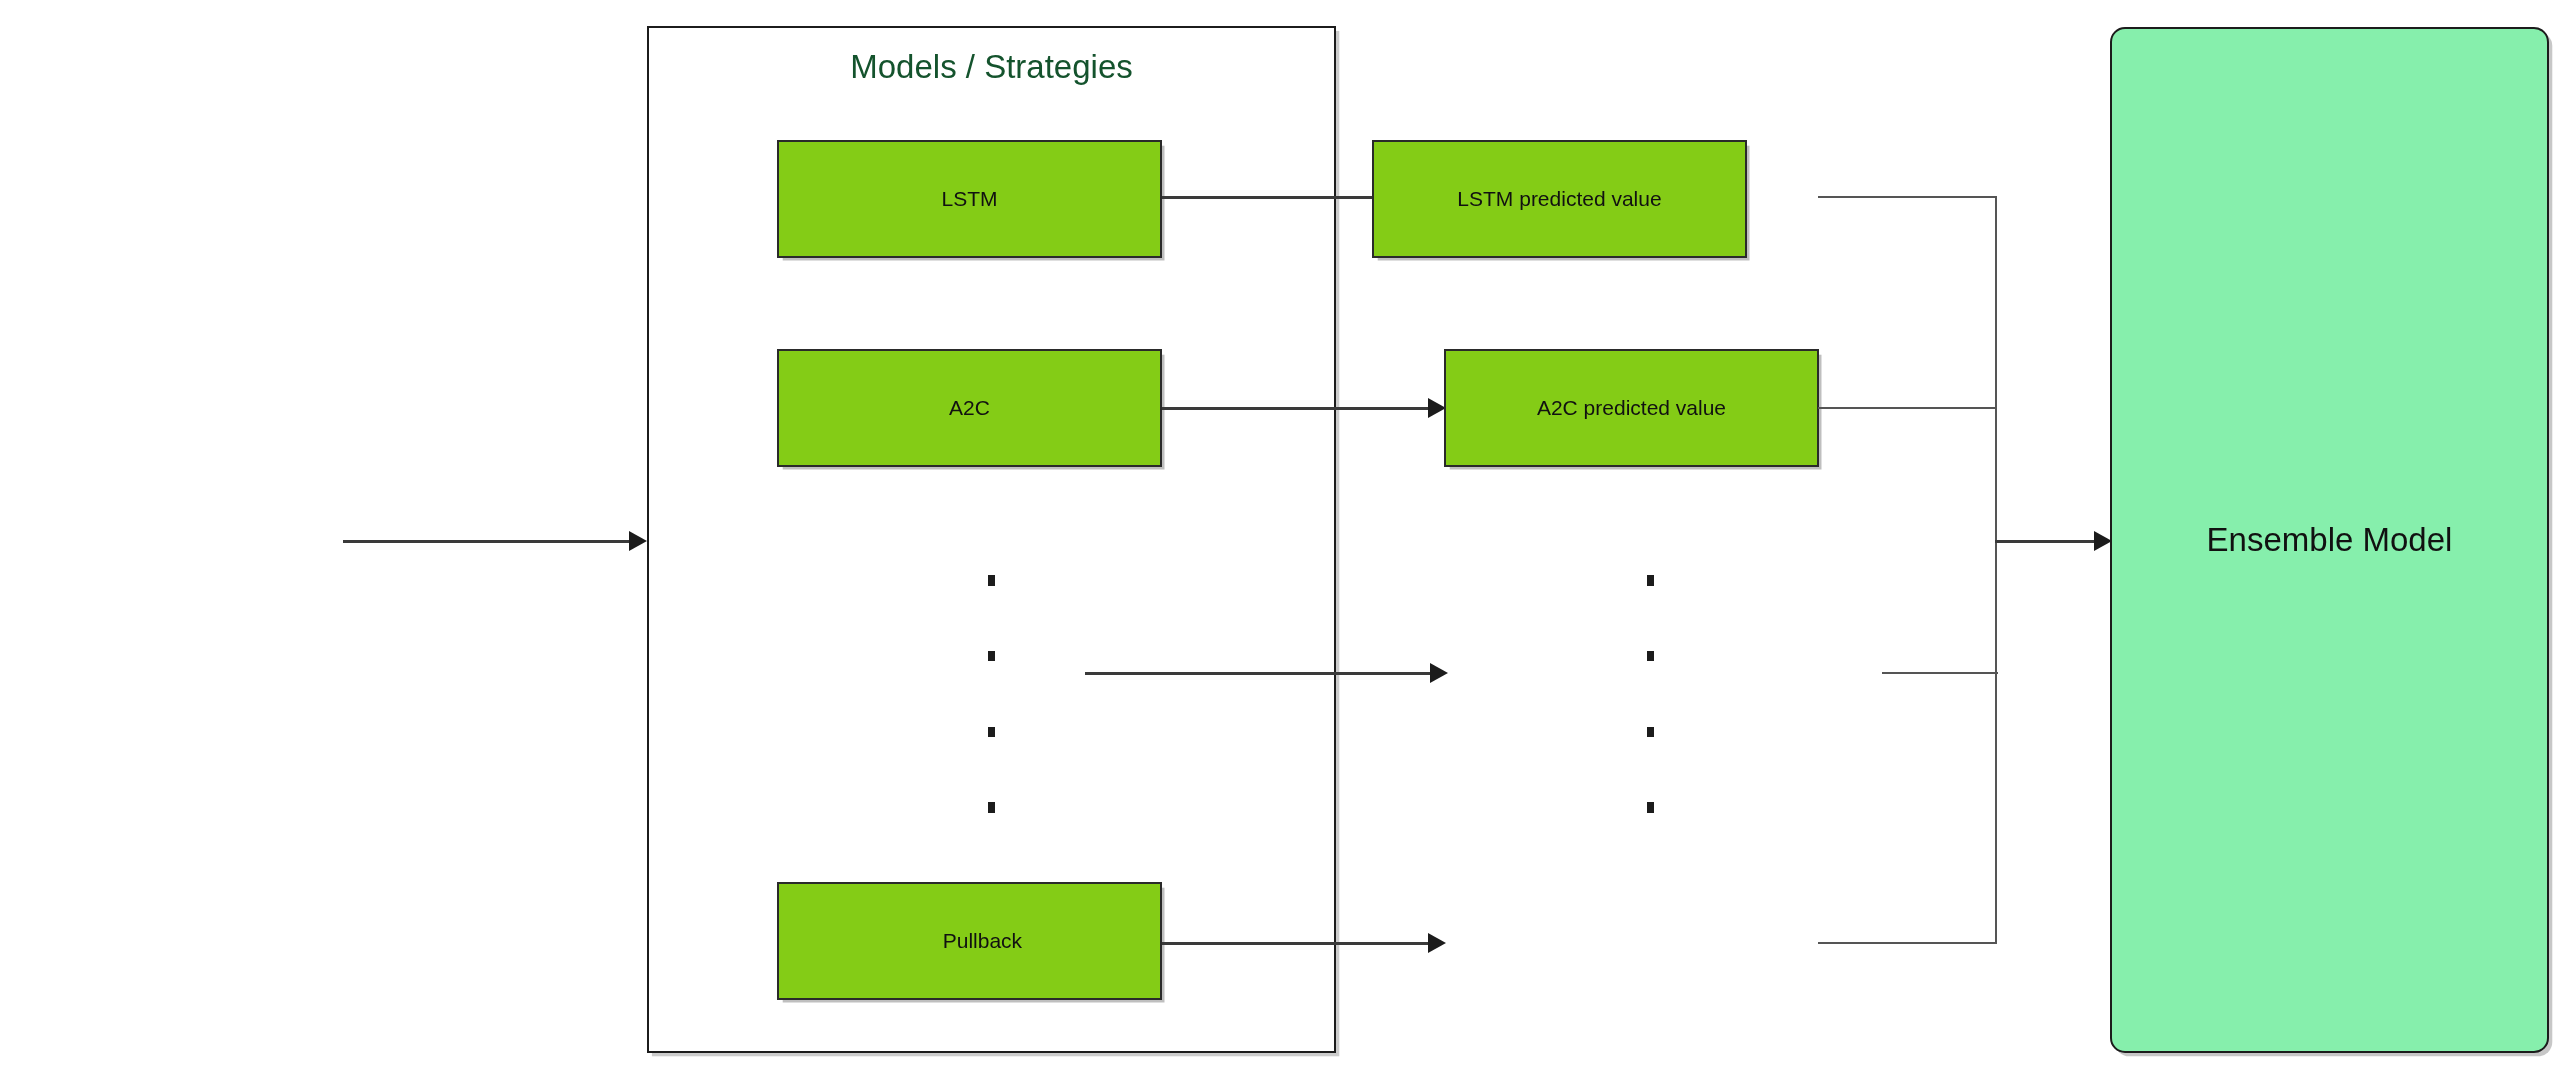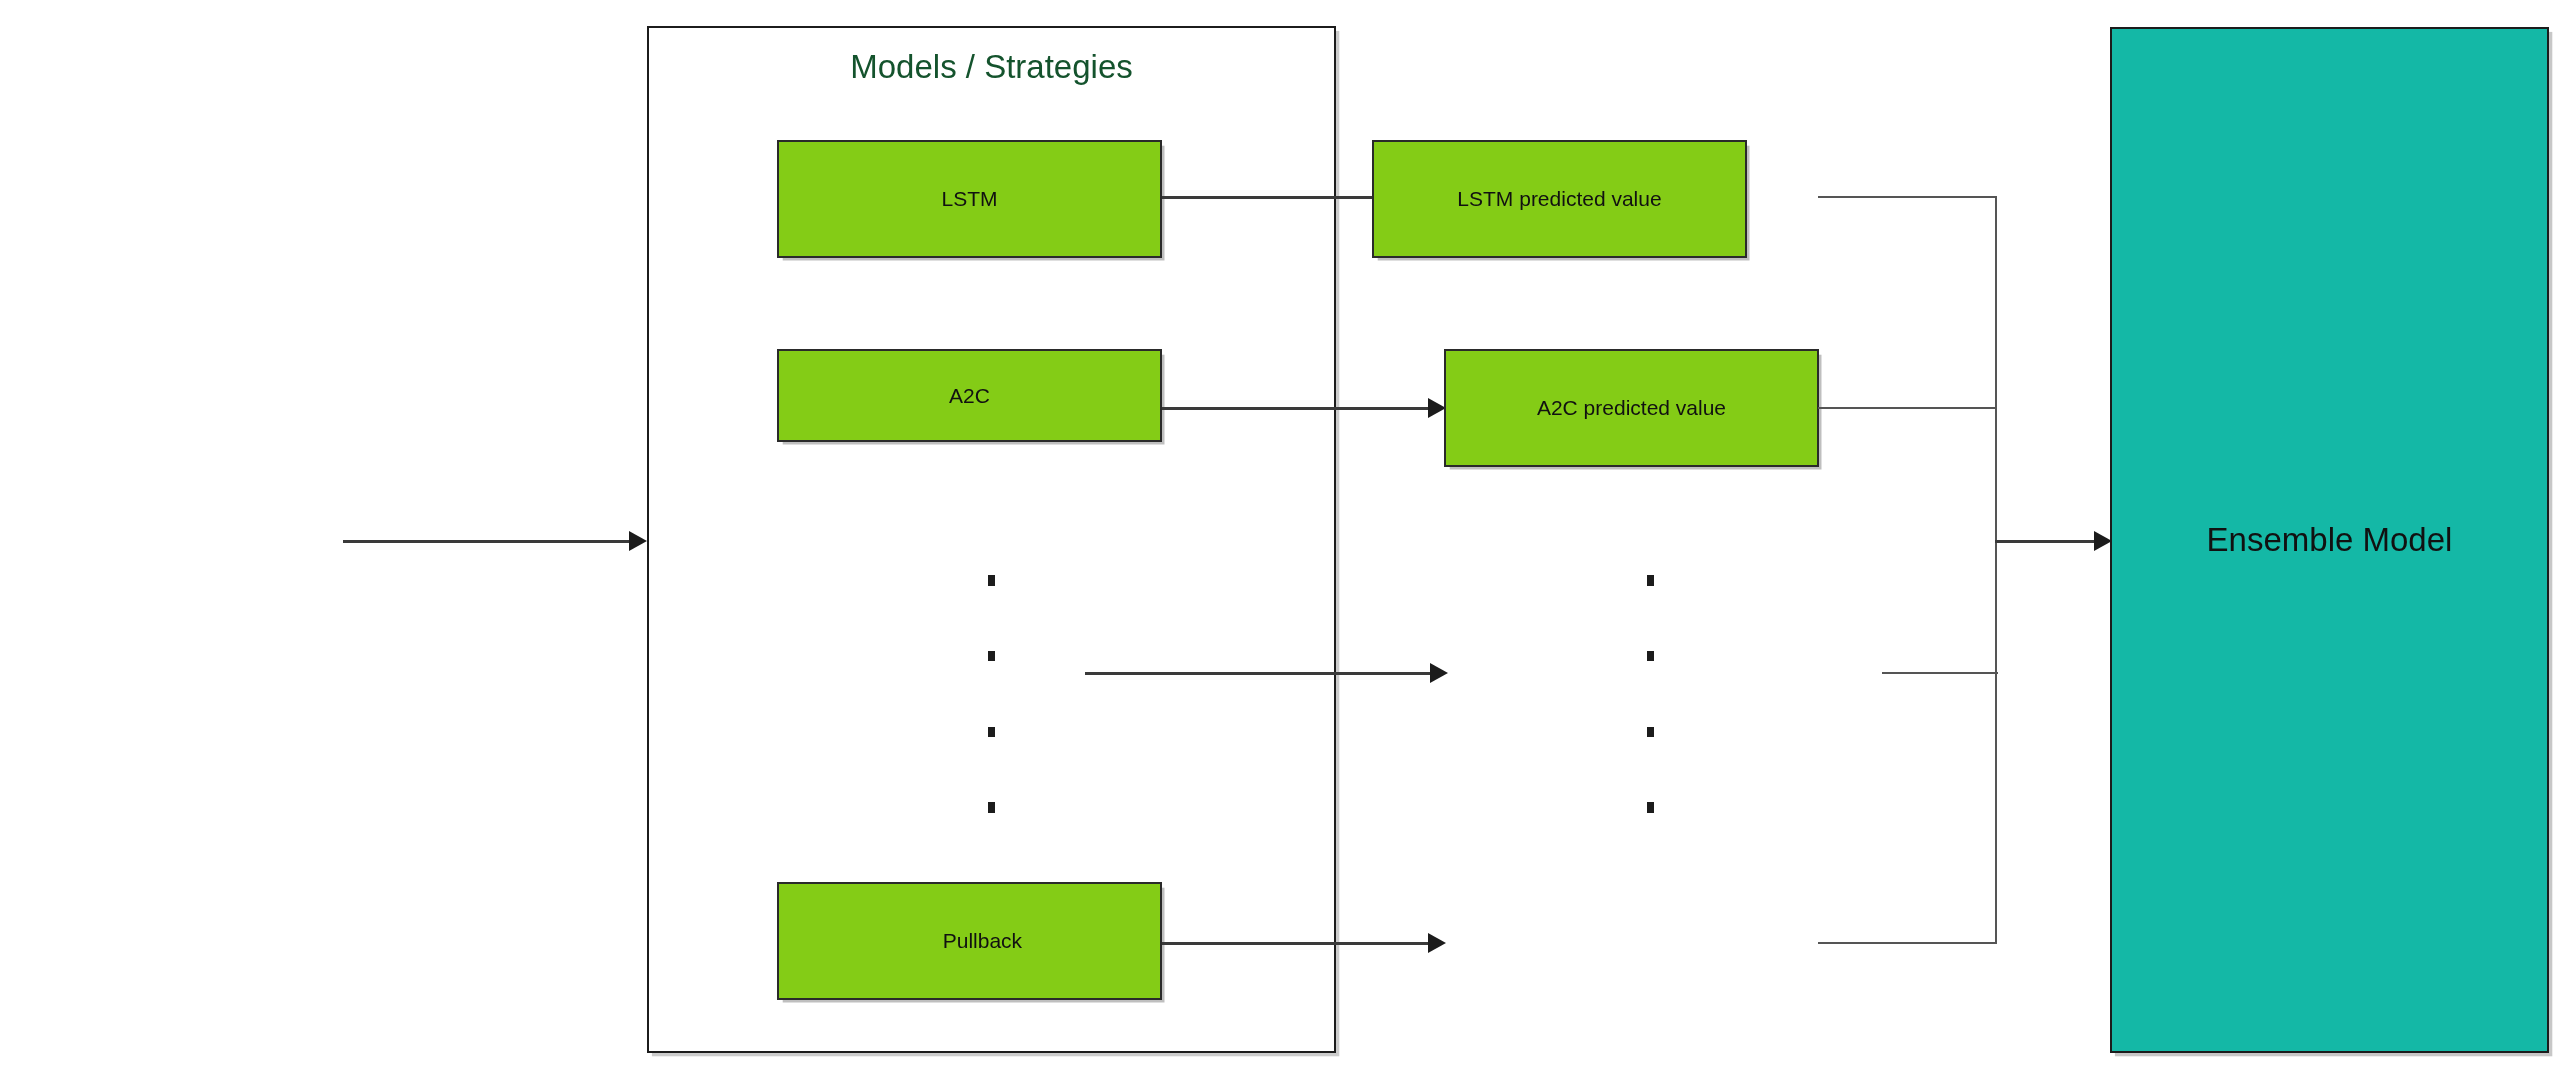--- a/index.html
+++ b/index.html
@@ -28,21 +28,21 @@
     line-height: 1.22;
   }
 
   .stage {
     border: 2.5px solid #1c1c1c;
     box-shadow: 4.1px 4.1px 0 -0.8px rgba(0,0,0,0.22);
     font-size: 33px;
   }
 
   .blue   { background: #9BC2E6; }
-  .green  { background: #14b8a6; }
+  .green  { background: #86efac; border-radius: 15px; }
 
   .container-box {
     position: absolute;
     box-sizing: border-box;
     border: 2.5px solid #1c1c1c;
     background: #ffffff;
     box-shadow: 4.1px 4.1px 0 -0.8px rgba(0,0,0,0.20);
   }
 
   .container-title {
@@ -112,21 +112,21 @@
   <div class="hline" style="left:343px; top:540px; width:289px;"></div>
   <div class="arrowhead" style="left:629px; top:531px;"></div>
 
   <div class="container-box" style="left:647px; top:26px; width:689px; height:1027px;"></div>
   <div class="container-title" style="left:647px; top:48px; width:689px;">Models / Strategies</div>
 
   <div class="block model-box" style="left:777px; top:140px; width:385px; height:118px;">
     <span>LSTM</span>
   </div>
 
-  <div class="block model-box" style="left:777px; top:349px; width:385px; height:93px;">
+  <div class="block model-box" style="left:777px; top:349px; width:385px; height:118px;">
     <span>A2C</span>
   </div>
 
   <div class="block model-box" style="left:777px; top:882px; width:385px; height:118px;padding-left:34px;">
     <span>Pullback</span>
   </div>
 
   <div class="dots" style="left:983px; top:575px; width:16.4px; height:238px;">
     <span class="dot"></span>
     <span class="dot"></span>

